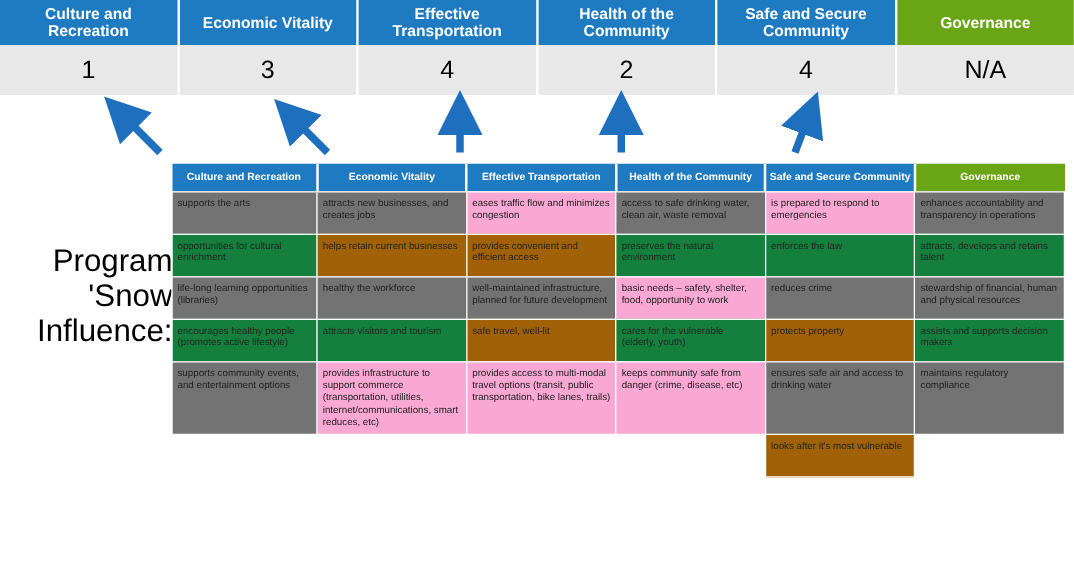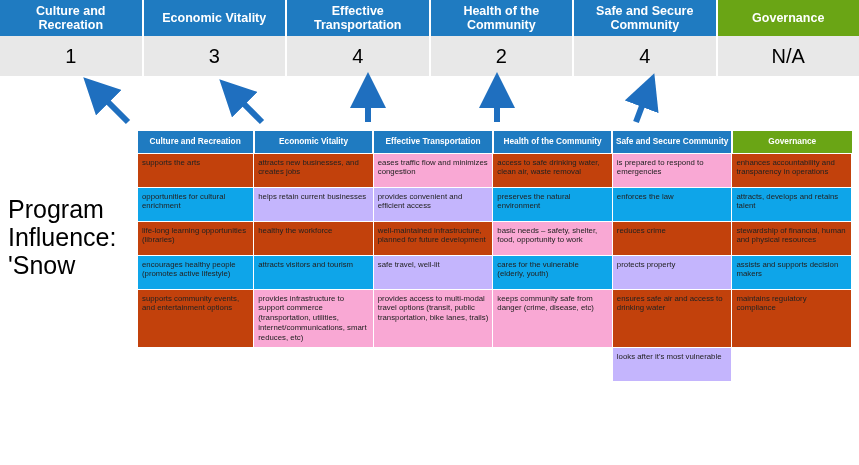--- a/index.html
+++ b/index.html
@@ -72,21 +72,21 @@
 
   
   #program-influence-label {
     position: absolute;
     left: 8px;
     top: 195px;
     width: 130px;
     font-size: 25px;
     color: #000000;
     line-height: 1.12;
-    text-align: left;
+    text-align: right;
   }
 
   
   #matrix {
     position: absolute;
     left: 137px;
     top: 131px;
     width: 715px;
     border-collapse: collapse;
     table-layout: fixed;
@@ -107,27 +107,27 @@
     background: #6aa515;
     border-right: none;
   }
   #matrix td {
     font-size: 7.8px;
     color: #222222;
     vertical-align: top;
     padding: 4px 4px;
     line-height: 1.28;
     border: 1px solid #ffffff;
-    background: #c2410c;
+    background: #737373;
     height: 34px;
   }
   #matrix td.hl  { background: #f9a8d4; }
   #matrix td.empty { background: #ffffff; border-color: #ffffff; }
-  #matrix tr.r-alt td { background: #0ea5e9; }
-  #matrix tr.r-alt td.hl { background: #c4b5fd; }
+  #matrix tr.r-alt td { background: #15803d; }
+  #matrix tr.r-alt td.hl { background: #a16207; }
   #matrix tr.r-alt td.empty { background: #ffffff; }
 </style>
 </head>
 <body>
 
 <div id="top-strip">
   <div class="top-header-row">
     <div class="top-header-cell">Culture and Recreation</div>
     <div class="top-header-cell">Economic Vitality</div>
     <div class="top-header-cell">Effective Transportation</div>
@@ -153,22 +153,22 @@
   </defs>
   <line x1="128" y1="52" x2="96" y2="20" stroke="#1f6fbf" stroke-width="6" marker-end="url(#ah)"></line>
   <line x1="262" y1="52" x2="232" y2="22" stroke="#1f6fbf" stroke-width="6" marker-end="url(#ah)"></line>
   <line x1="368" y1="52" x2="368" y2="20" stroke="#1f6fbf" stroke-width="6" marker-end="url(#ah)"></line>
   <line x1="497" y1="52" x2="497" y2="20" stroke="#1f6fbf" stroke-width="6" marker-end="url(#ah)"></line>
   <line x1="636" y1="52" x2="648" y2="20" stroke="#1f6fbf" stroke-width="6" marker-end="url(#ah)"></line>
 </svg>
 
 <div id="program-influence-label">
   <div>Program</div>
+  <div>'Snow</div>
   <div>Influence:</div>
-  <div>'Snow</div>
 </div>
 
 <table id="matrix">
   <colgroup>
     <col style="width:105px">
     <col style="width:108px">
     <col style="width:108px">
     <col style="width:108px">
     <col style="width:108px">
     <col style="width:108px">

